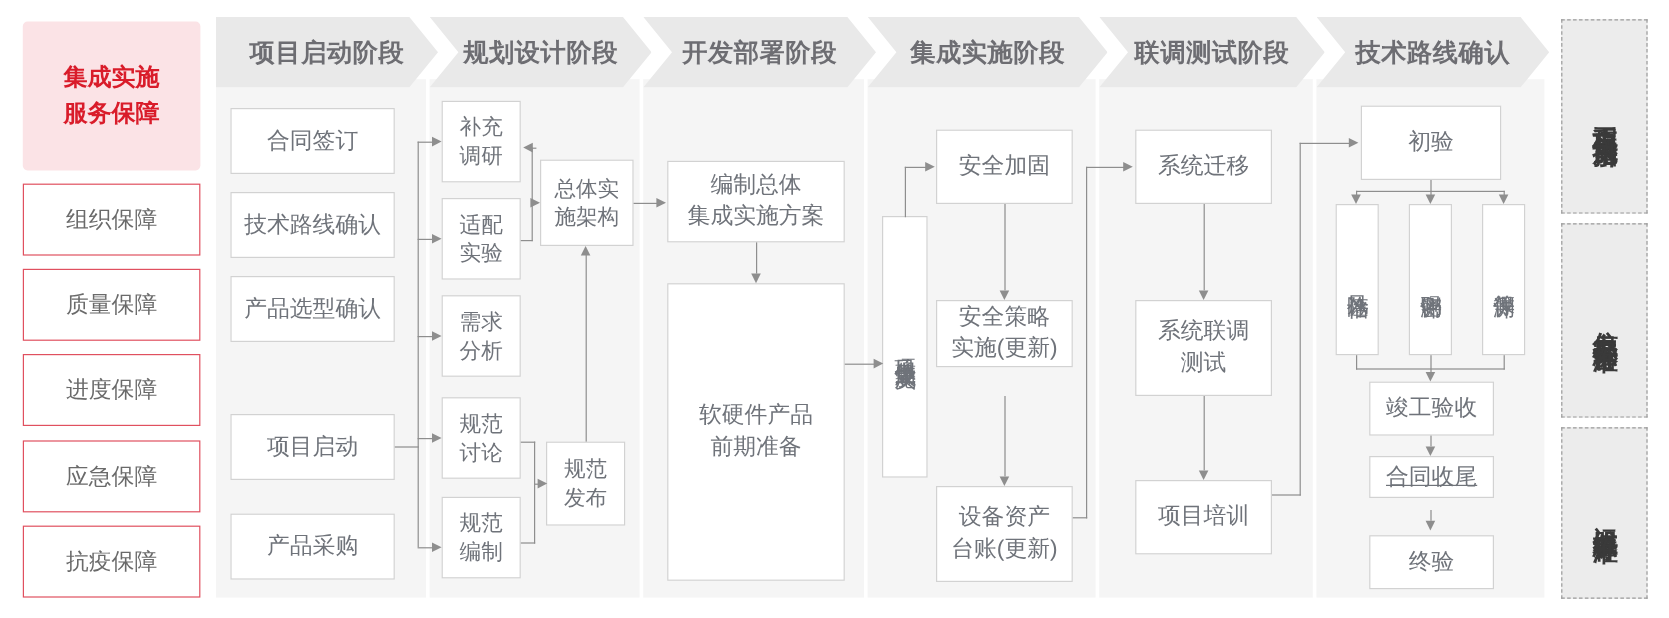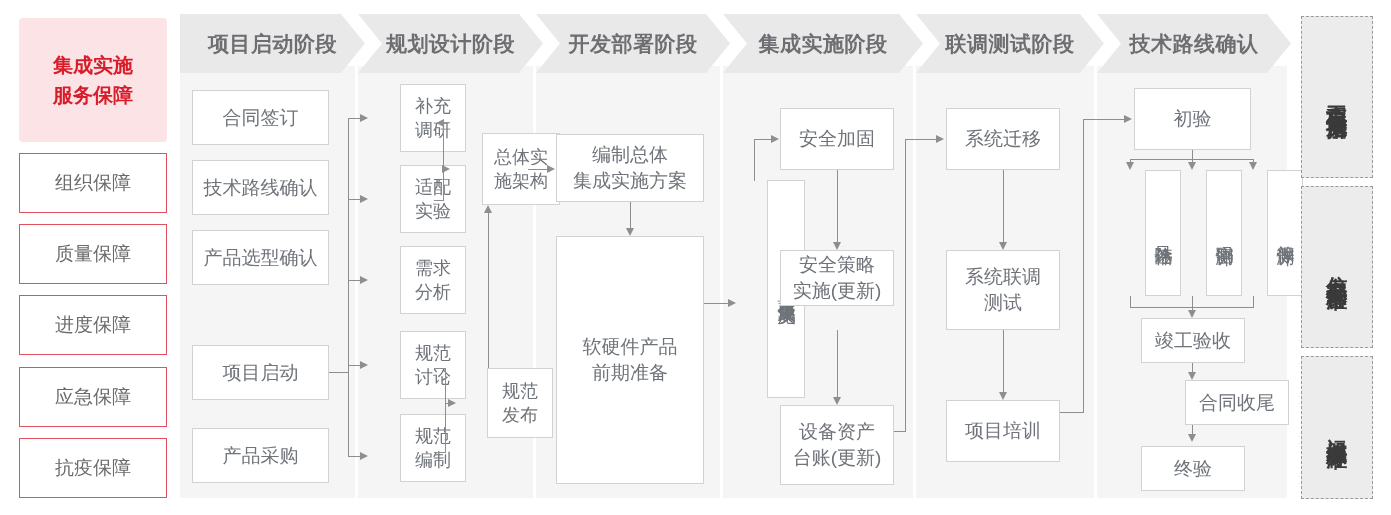--- a/index.html
+++ b/index.html
@@ -35,21 +35,21 @@
     clip-path:polygon(0 0, calc(100% - 24px) 0, 100% 50%, calc(100% - 24px) 100%, 0 100%, 24px 50%);
   }
   .phase-body{background:#f5f5f5;}
 
   
   .node{
     background:#fff;border:1px solid #d2d2d2;
     display:flex;align-items:center;justify-content:center;
     color:#6f737a;font-size:19px;line-height:26px;text-align:center;
   }
-  .node.sm{font-size:18px;line-height:24px;margin-left:32px;}
+  .node.sm{font-size:18px;line-height:24px;}
   .node.vert{
     writing-mode:vertical-rl;text-orientation:upright;
     letter-spacing:1px;line-height:1.05;
   }
 
   
   .std{
     background:#ececec;border:1.5px dashed #9a9a9a;
     display:flex;align-items:center;justify-content:center;
   }
@@ -235,21 +235,21 @@
   </div>
   <div class="abs node sm vert" style="left:1174px;top:170px;width:36px;height:126px;">
     <span>密码测评</span>
   </div>
   <div class="abs node sm vert" style="left:1235px;top:170px;width:36px;height:126px;">
     <span>等保测评</span>
   </div>
   <div class="abs node" style="left:1141px;top:318px;width:104px;height:45px;">
     <span>竣工验收</span>
   </div>
-  <div class="abs node" style="left:1185px;top:380px;width:104px;height:45px;">
+  <div class="abs node" style="left:1141px;top:380px;width:104px;height:35px;text-decoration:underline;">
     <span>合同收尾</span>
   </div>
   <div class="abs node" style="left:1141px;top:446px;width:104px;height:45px;">
     <span>终验</span>
   </div>
 
   <div class="abs std" style="left:1301px;top:16px;width:72px;height:162px;">
     <span>工程项目实施指引</span>
   </div>
   <div class="abs std" style="left:1301px;top:186px;width:72px;height:162px;">

